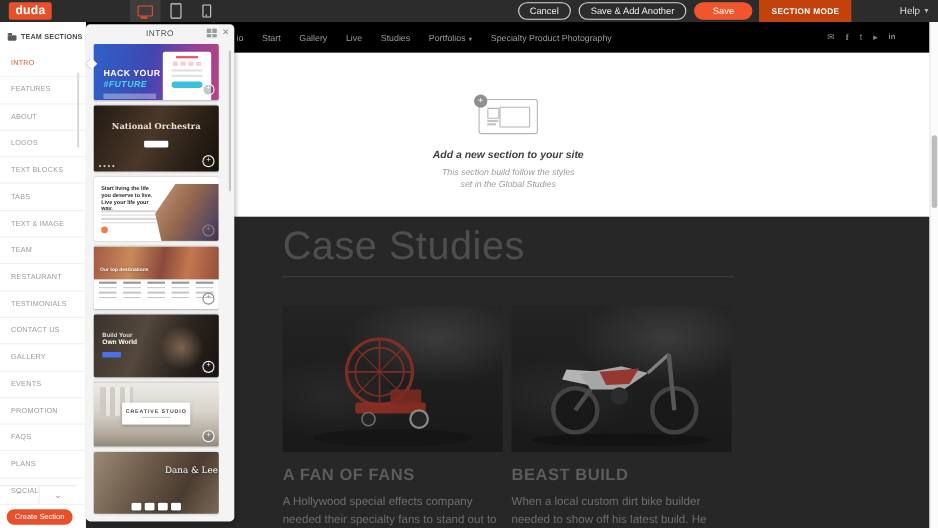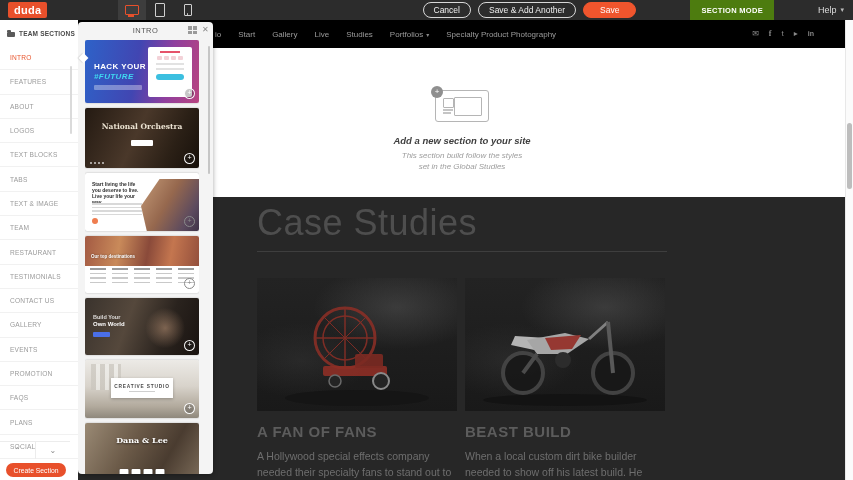--- a/index.html
+++ b/index.html
@@ -13,21 +13,21 @@
   .device{width:28px;height:20px;display:flex;align-items:center;justify-content:center;}
   .device.active{background:#3d3d3d;}
   .ic-monitor{width:12px;height:8px;border:1px solid #e8502b;border-radius:1px;position:relative;}
   .ic-monitor::after{content:"";position:absolute;left:2px;bottom:-3px;width:6px;height:2px;background:#e8502b;}
   .ic-tablet{width:8px;height:12px;border:1px solid #cfcfcf;border-radius:1px;}
   .ic-phone{width:6px;height:10px;border:1px solid #cfcfcf;border-radius:1px;position:relative;}
   .ic-phone::after{content:"";position:absolute;left:1.5px;bottom:0.5px;width:1.5px;height:1.5px;background:#cfcfcf;border-radius:50%;}
   .tb-right{margin-left:auto;display:flex;align-items:center;height:20px;}
   .btn-outline{border:1px solid #d8d8d8;color:#eee;border-radius:9px;font-size:8.5px;padding:2px 10px;background:transparent;margin-right:7px;white-space:nowrap;}
   .btn-save{background:#f0552d;border:1px solid #f0552d;border-radius:9px;color:#fff;font-size:8.5px;padding:2px 16px;margin-right:6px;}
-  .mode-box{background:#4d7c0f;height:20px;display:flex;align-items:center;padding:0 11px;color:#fff;font-size:7.5px;font-weight:bold;letter-spacing:.3px;margin-left:48px;}
+  .mode-box{background:#c2410c;height:20px;display:flex;align-items:center;padding:0 11px;color:#fff;font-size:7.5px;font-weight:bold;letter-spacing:.3px;}
   .help{color:#ddd;font-size:9px;margin:0 4px 0 10px;padding-left:34px;}
   .help-caret{color:#bbb;font-size:7px;margin-right:9px;}
 
   
   .sidebar{position:absolute;top:20px;left:0;width:78px;bottom:0;background:#fff;z-index:46;}
   .sb-header{height:26px;display:flex;align-items:center;gap:4px;padding-left:7px;color:#4a4a4a;font-size:6.5px;font-weight:bold;letter-spacing:.2px;}
   .folder-ic{width:8px;height:5px;background:#5a5a5a;border-radius:1px;position:relative;margin-top:2px;}
   .folder-ic::before{content:"";position:absolute;top:-2px;left:0;width:4px;height:2px;background:#5a5a5a;border-radius:1px 1px 0 0;}
   .side-item{height:23.3px;display:flex;align-items:center;padding-left:10px;font-size:6.6px;color:#9a9a9a;border-bottom:1px solid #f1f1f1;letter-spacing:.2px;position:relative;cursor:pointer;}
   .side-item.selected{color:#e8552d;}
@@ -44,21 +44,21 @@
   .grid-ic{position:absolute;right:16px;top:4px;width:9px;height:8px;display:grid;grid-template-columns:1fr 1fr;gap:1px;}
   .grid-ic div{background:#9a9a9a;}
   .panel-close{position:absolute;right:4px;top:3px;font-size:8px;color:#8a8a8a;line-height:10px;}
   .thumbs{position:absolute;top:18px;left:7px;right:14px;bottom:0;display:flex;flex-direction:column;gap:5px;overflow:hidden;}
   .thumb{border-radius:2px;box-shadow:0 0 2px rgba(0,0,0,.28);background:#fff;position:relative;overflow:hidden;flex:none;}
   .panel-scroll{position:absolute;right:3px;top:24px;width:2px;height:128px;background:#c6c6c6;border-radius:2px;}
   .zoom-ic{position:absolute;right:4px;bottom:4px;width:9px;height:9px;border-radius:50%;border:1px solid rgba(255,255,255,.95);color:#fff;font-size:7px;line-height:8px;text-align:center;background:rgba(30,30,30,.25);}
   .zoom-ic.dk{border-color:#8a8a8a;color:#8a8a8a;background:transparent;}
 
   
-  .t1{height:63px;background:linear-gradient(100deg,#2e62c8 0%,#4146b2 45%,#8f3f9e 72%,#b84480 100%);}
+  .t1{height:51px;background:linear-gradient(100deg,#2e62c8 0%,#4146b2 45%,#8f3f9e 72%,#b84480 100%);}
   .t1 .tt1{position:absolute;left:9px;top:22px;color:#fff;font-weight:bold;font-size:8px;letter-spacing:.4px;}
   .t1 .tt2{position:absolute;left:9px;top:32px;color:#3fd9f0;font-weight:bold;font-style:italic;font-size:8px;letter-spacing:.4px;}
   .t1 .tt3{position:absolute;left:9px;top:45px;width:48px;height:5px;background:rgba(255,255,255,.35);border-radius:1px;}
   .t1 .form{position:absolute;right:7px;top:7px;width:38px;height:44px;background:#fff;border-radius:2px;padding:3px 3px;}
   .t1 .f-title{width:20px;height:2px;background:#e5526a;margin:1px auto 3px;}
   .t1 .f-row{display:flex;gap:2px;justify-content:center;margin-bottom:3px;}
   .t1 .f-row i{width:5px;height:4px;background:#f3d2d8;border-radius:1px;}
   .t1 .f-line{width:28px;height:2px;background:#e2e2e2;margin:3px auto;}
   .t1 .f-btn{width:28px;height:6px;background:#3bbfe0;border-radius:3px;margin:4px auto 0;}
   
@@ -89,21 +89,21 @@
   .t5 .btn{position:absolute;left:8px;top:34px;width:17px;height:5px;background:#4a6fe8;border-radius:1px;}
   .t5 .ppl{position:absolute;right:14px;top:8px;width:44px;height:49px;background:radial-gradient(60% 55% at 55% 45%,rgba(190,150,120,.55),rgba(0,0,0,0) 75%);}
   
   .t6{height:58px;background:linear-gradient(180deg,#eceae6 0%,#d8d3cb 45%,#b2aa9d 80%,#8f887c 100%);}
   .t6 .win{position:absolute;left:6px;top:4px;width:30px;height:26px;background:repeating-linear-gradient(90deg,#c9c5bd 0 5px,#efeeea 5px 9px);opacity:.7;}
   .t6 .card{position:absolute;left:50%;top:18px;transform:translateX(-50%);width:62px;height:20px;background:#fff;box-shadow:0 1px 3px rgba(0,0,0,.25);display:flex;flex-direction:column;align-items:center;justify-content:center;gap:2px;}
   .t6 .card .tt{font-size:4.8px;letter-spacing:.8px;color:#4a4a4a;font-weight:bold;}
   .t6 .card .ln{width:26px;height:1.2px;background:#cfcfcf;}
   
   .t7{height:56px;background:linear-gradient(120deg,#9a8a75 0%,#6b5a48 40%,#4a3c30 70%,#7a6a58 100%);}
-  .t7 .tt{position:absolute;top:12px;width:100%;text-align:center;color:#fff;font-family:"DejaVu Serif",serif;font-size:8px;font-weight:bold;text-shadow:0 1px 2px rgba(0,0,0,.5);}
+  .t7 .tt{position:absolute;top:12px;width:100%;text-align:center;color:#fff;font-family:"DejaVu Serif",serif;font-size:8px;font-weight:normal;text-shadow:0 1px 2px rgba(0,0,0,.5);padding-left:32px;}
   .t7 .boxes{position:absolute;left:50%;transform:translateX(-50%);bottom:3px;display:flex;gap:3px;}
   .t7 .boxes i{width:9px;height:7px;background:#fff;border-radius:1px;box-shadow:0 0 1px rgba(0,0,0,.4);}
 
   
   .preview{position:absolute;left:78px;top:20px;right:7px;bottom:0;background:#fff;z-index:10;}
   .site-nav{height:28px;background:#000000;display:flex;align-items:center;font-size:8px;color:#9b9b9b;padding-left:137px;}
   .nav-item{margin-right:17px;white-space:nowrap;}
   .nav-caret{font-size:6px;color:#8a8a8a;margin-left:3px;}
   .socials{margin-left:auto;display:flex;align-items:center;gap:10px;margin-right:32px;color:#8a8a8a;font-size:8px;}
   .soc{font-size:8px;line-height:8px;}

